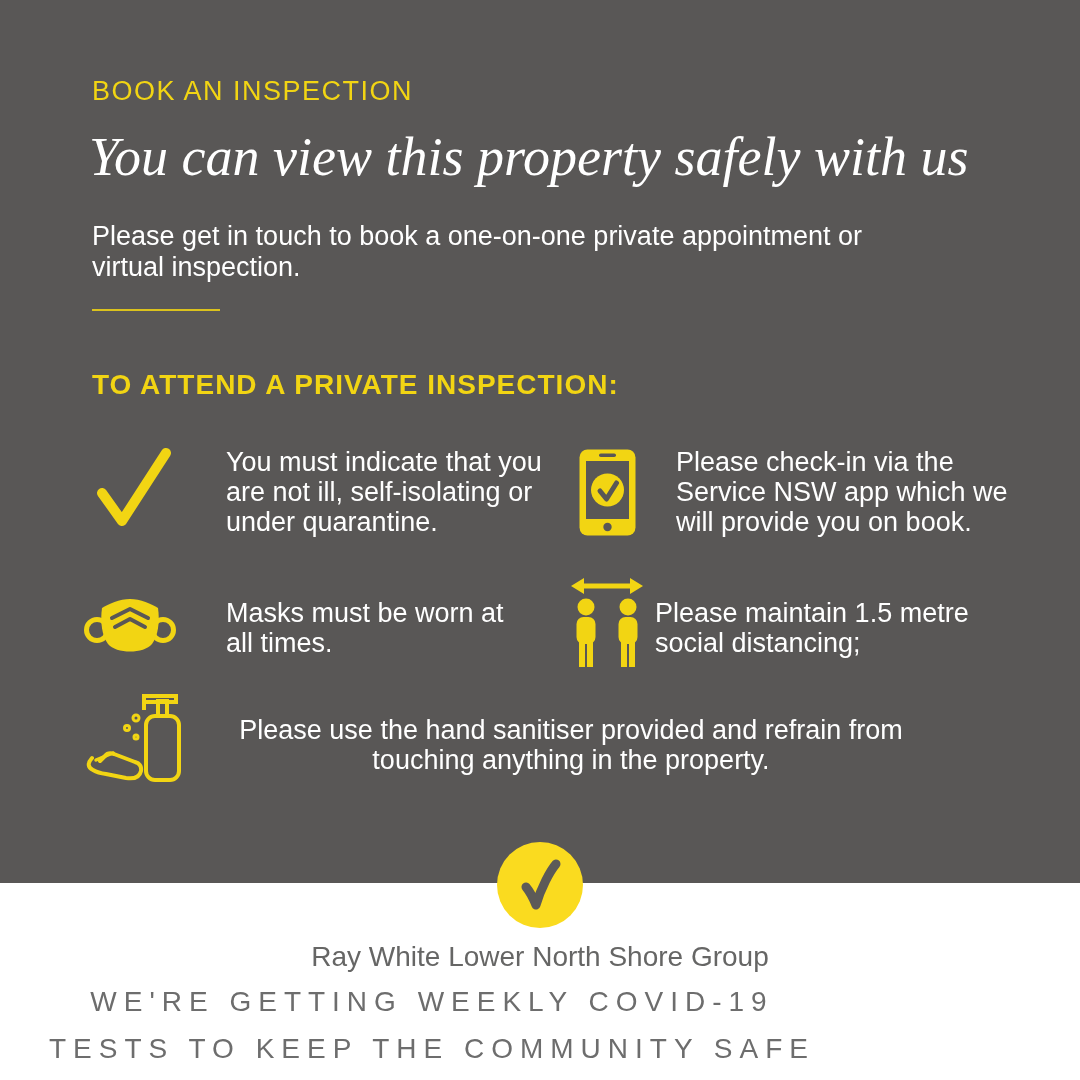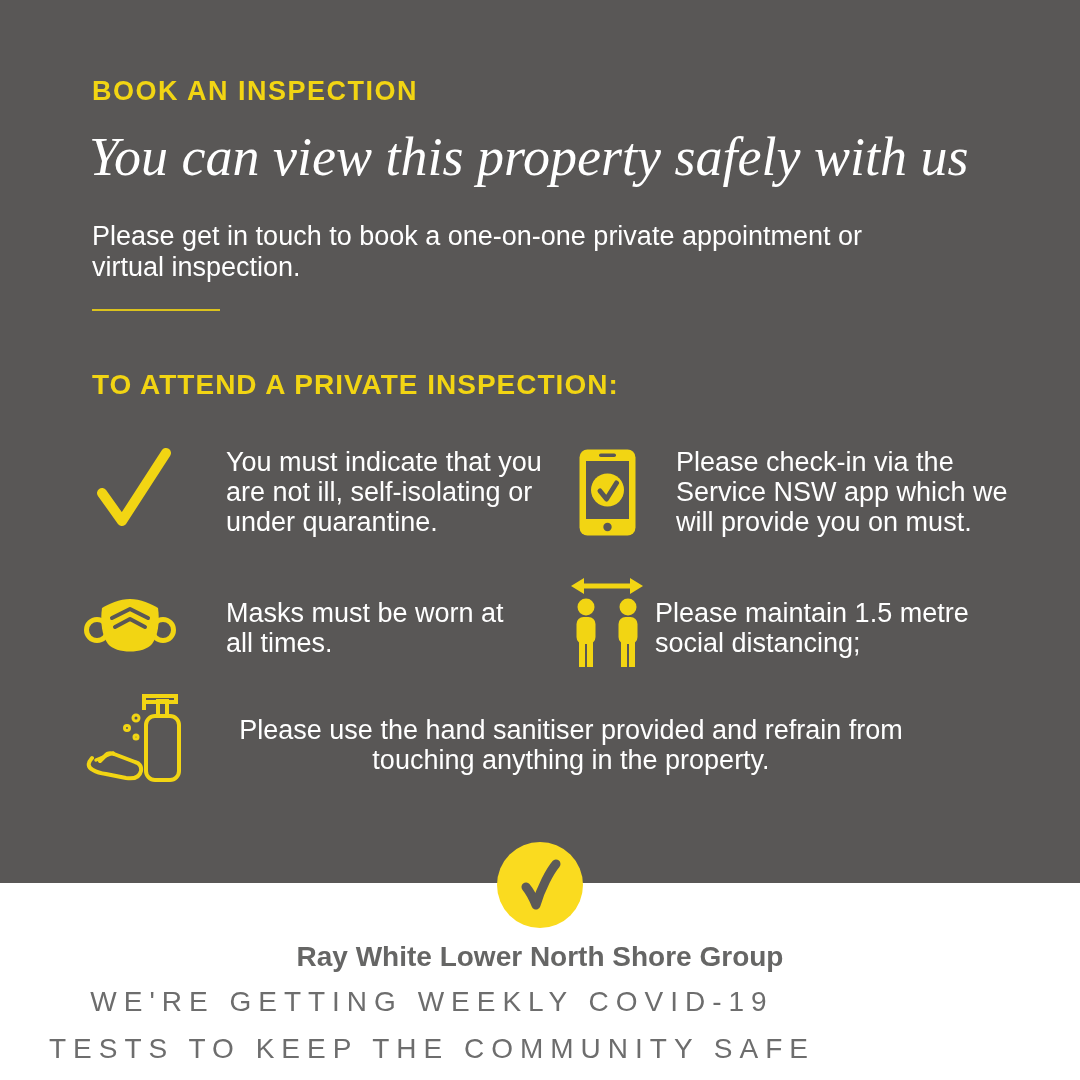--- a/index.html
+++ b/index.html
@@ -12,21 +12,21 @@
   }
   *{margin:0;padding:0;box-sizing:border-box;}
   html,body{background:#ffffff;}
   .canvas{
     position:relative;width:1080px;height:1080px;background:#ffffff;
     overflow:hidden;font-family:"Liberation Sans",sans-serif;
   }
   .dark-panel{position:absolute;left:0;top:0;width:1080px;height:883px;background:var(--bg-dark);}
   .abs{position:absolute;}
   .eyebrow{
-    left:92px;top:78px;font-size:27px;font-weight:700;letter-spacing:1.5px;
+    left:92px;top:78px;font-size:27px;font-weight:400;letter-spacing:1.5px;
     color:var(--accent-yellow);line-height:1;
   }
   .title{
     left:89px;top:126px;font-family:"Liberation Serif",serif;font-style:italic;
     font-weight:400;font-size:54px;color:var(--text-white);line-height:1.15;white-space:nowrap;
   }
   .intro{
     left:92px;top:221px;width:820px;font-size:27px;line-height:31px;color:var(--text-white);
   }
   .divider{left:92px;top:309px;width:128px;height:2px;background:var(--accent-yellow);opacity:.85;}
@@ -42,21 +42,21 @@
   .g3-icon{left:84px;top:591px;}
   .g3-text{left:226px;top:598px;width:300px;}
   .g4-icon{left:566px;top:574px;}
   .g4-text{left:655px;top:598px;width:330px;}
   .g5-icon{left:82px;top:688px;}
   .g5-text{left:226px;top:715px;width:690px;text-align:center;}
   .badge{
     left:497px;top:842px;width:86px;height:86px;border-radius:50%;
     background:var(--badge-yellow);display:flex;align-items:center;justify-content:center;
   }
-  .org{left:0;top:941px;width:1080px;text-align:center;font-size:28px;color:var(--footer-org);font-weight:bold;}
+  .org{left:0;top:941px;width:1080px;text-align:center;font-size:28px;color:var(--footer-org);}
   .msg{left:0;width:864px;text-align:center;font-size:28px;letter-spacing:7px;color:var(--footer-msg);}
   .msg1{top:986px;}
   .msg2{top:1033px;}
   
   .y-f{fill:var(--accent-yellow);}
   .y-s{stroke:var(--accent-yellow);fill:none;}
   .bg-f{fill:var(--bg-dark);}
   .bg-s{stroke:var(--bg-dark);fill:none;}
   .dk-s{stroke:#5c5a58;fill:none;}
 </style>
@@ -82,21 +82,21 @@
   <span class="abs g2-icon">
     <svg width="59" height="89" viewBox="0 0 59 89">
       <rect class="y-f" x="1.5" y="1.5" width="56" height="86" rx="8"></rect>
       <rect class="bg-f" x="8" y="13" width="43" height="58"></rect>
       <rect class="bg-f" x="21" y="5.5" width="17" height="3.5" rx="1.75"></rect>
       <circle class="bg-f" cx="29.5" cy="79" r="4.2"></circle>
       <circle class="y-f" cx="29.5" cy="42" r="16.5"></circle>
       <path class="bg-s" d="M22 43 l6.5 8 l10 -16" stroke-width="5" stroke-linecap="round" stroke-linejoin="round"></path>
     </svg>
   </span>
-  <div class="abs g-text g2-text">Please check-in via the Service NSW app which we will provide you on must.</div>
+  <div class="abs g-text g2-text">Please check-in via the Service NSW app which we will provide you on book.</div>
 
   <span class="abs g3-icon">
     <svg width="92" height="74" viewBox="0 0 92 74">
       <circle class="y-s" cx="13" cy="39" r="10.5" stroke-width="5"></circle>
       <circle class="y-s" cx="79" cy="39" r="10.5" stroke-width="5"></circle>
       <path class="y-f" d="M46 8 C56 8 68 13 74 17 C76 31 74 45 68 53 C60 63 32 63 24 53 C18 45 16 31 18 17 C24 13 36 8 46 8 Z"></path>
       <path class="bg-s" d="M28 27 L46 18 L64 27" stroke-width="4" stroke-linecap="round" stroke-linejoin="round"></path>
       <path class="bg-s" d="M31 36 L46 28 L61 36" stroke-width="4" stroke-linecap="round" stroke-linejoin="round"></path>
     </svg>
   </span>

